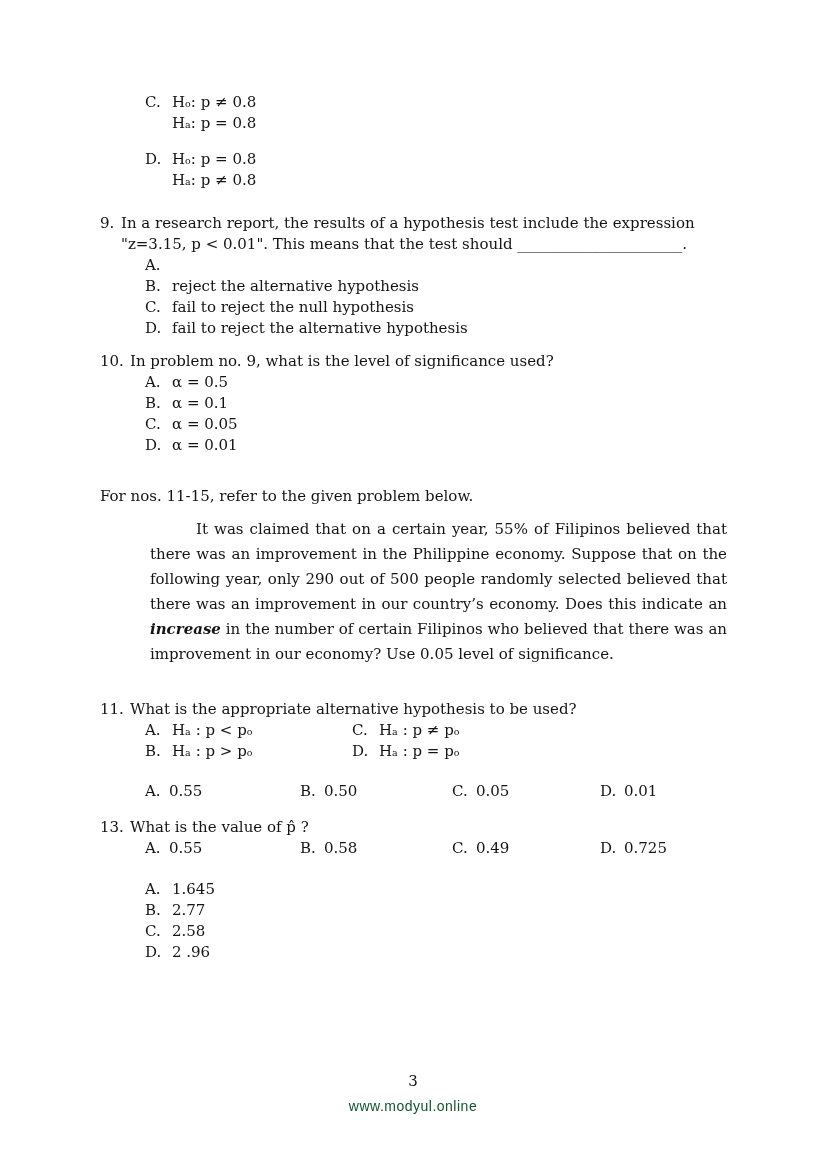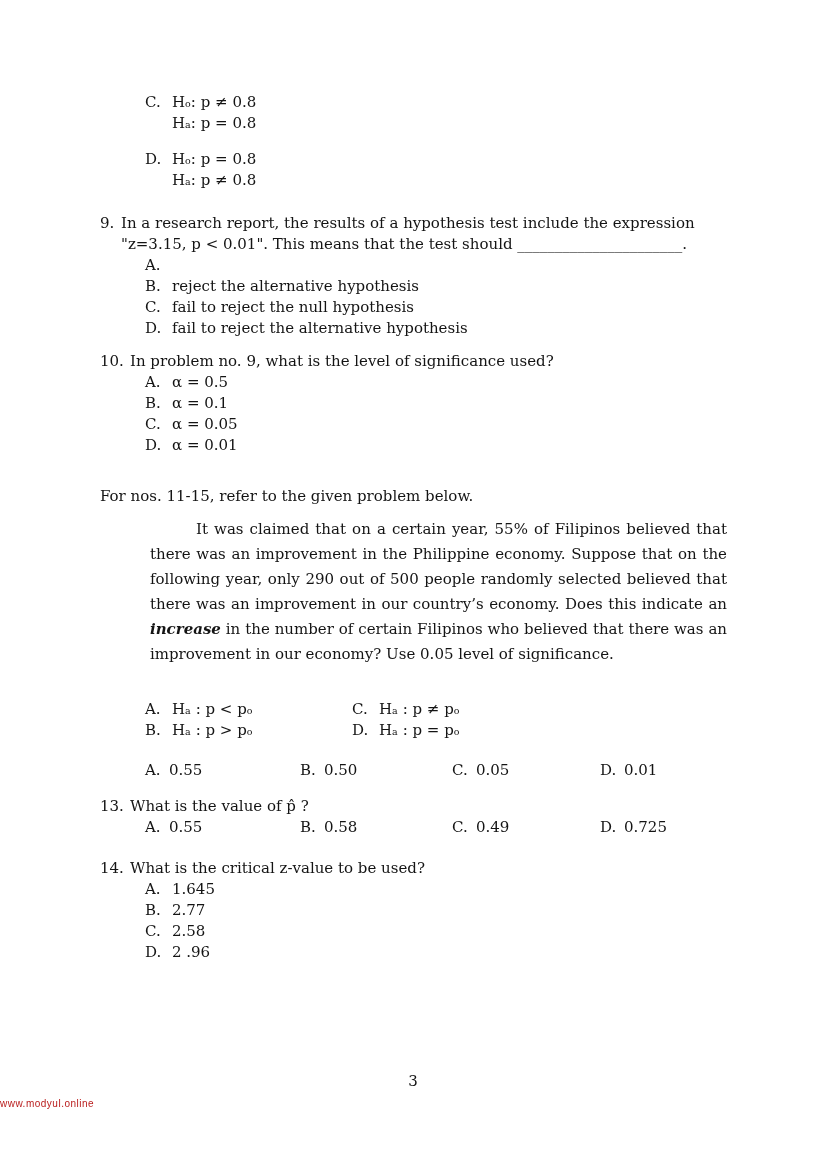--- a/index.html
+++ b/index.html
@@ -78,25 +78,25 @@
     left: 0; right: 0;
     top: 1072px;
     text-align: center;
     font-size: 15px;
     color: #141414;
   }
   .watermark {
     position: absolute;
     left: 0; right: 0;
     top: 1098px;
-    text-align: left;
+    text-align: center;
     font-family: "Liberation Sans", sans-serif;
-    font-size: 10px;
+    font-size: 14px;
     letter-spacing: 0.5px;
-    color: #b91c1c;
+    color: #14532d;
   }
 </style>
 </head>
 <body>
 
 <div class="sheet">
   <div class="content">
 
     <div class="hyp-block">
       <div class="hyp-line1">
@@ -166,20 +166,24 @@
       </div>
     </div>
 
     <div class="instruction">For nos. 11-15, refer to the given problem below.</div>
 
     <div class="problem">
       <span>It was claimed that on a certain year, 55% of Filipinos believed that there was an improvement in the Philippine economy. Suppose that on the following year, only 290 out of 500 people randomly selected believed that there was an improvement in our country’s economy. Does this indicate an </span><span class="emph">increase</span><span> in the number of certain Filipinos who believed that there was an improvement in our economy? Use 0.05 level of significance.</span>
     </div>
 
     <div class="q gap-q11">
+      <div class="q-head">
+        <span class="q-num">11.</span>
+        <span class="q-stem">What is the appropriate alternative hypothesis to be used?</span>
+      </div>
       <div class="opts-2col">
         <div class="row">
           <span class="cell left">
             <span class="opt-label">A.</span>
             <span>Hₐ :  p &lt; pₒ</span>
           </span>
           <span class="cell">
             <span class="opt-label">C.</span>
             <span>Hₐ :  p  ≠  pₒ</span>
           </span>
@@ -237,24 +241,20 @@
           <span>0.49</span>
         </span>
         <span class="cell">
           <span class="opt-label">D.</span>
           <span>0.725</span>
         </span>
       </div>
     </div>
 
     <div class="q gap-q14">
-      <div class="q-head">
-        <span class="q-num">14.</span>
-        <span class="q-stem">What is the critical z-value to be used?</span>
-      </div>
       <div class="opts">
         <div class="opt-row">
           <span class="opt-label">A.</span>
           <span>1.645</span>
         </div>
         <div class="opt-row">
           <span class="opt-label">B.</span>
           <span>2.77</span>
         </div>
         <div class="opt-row">

